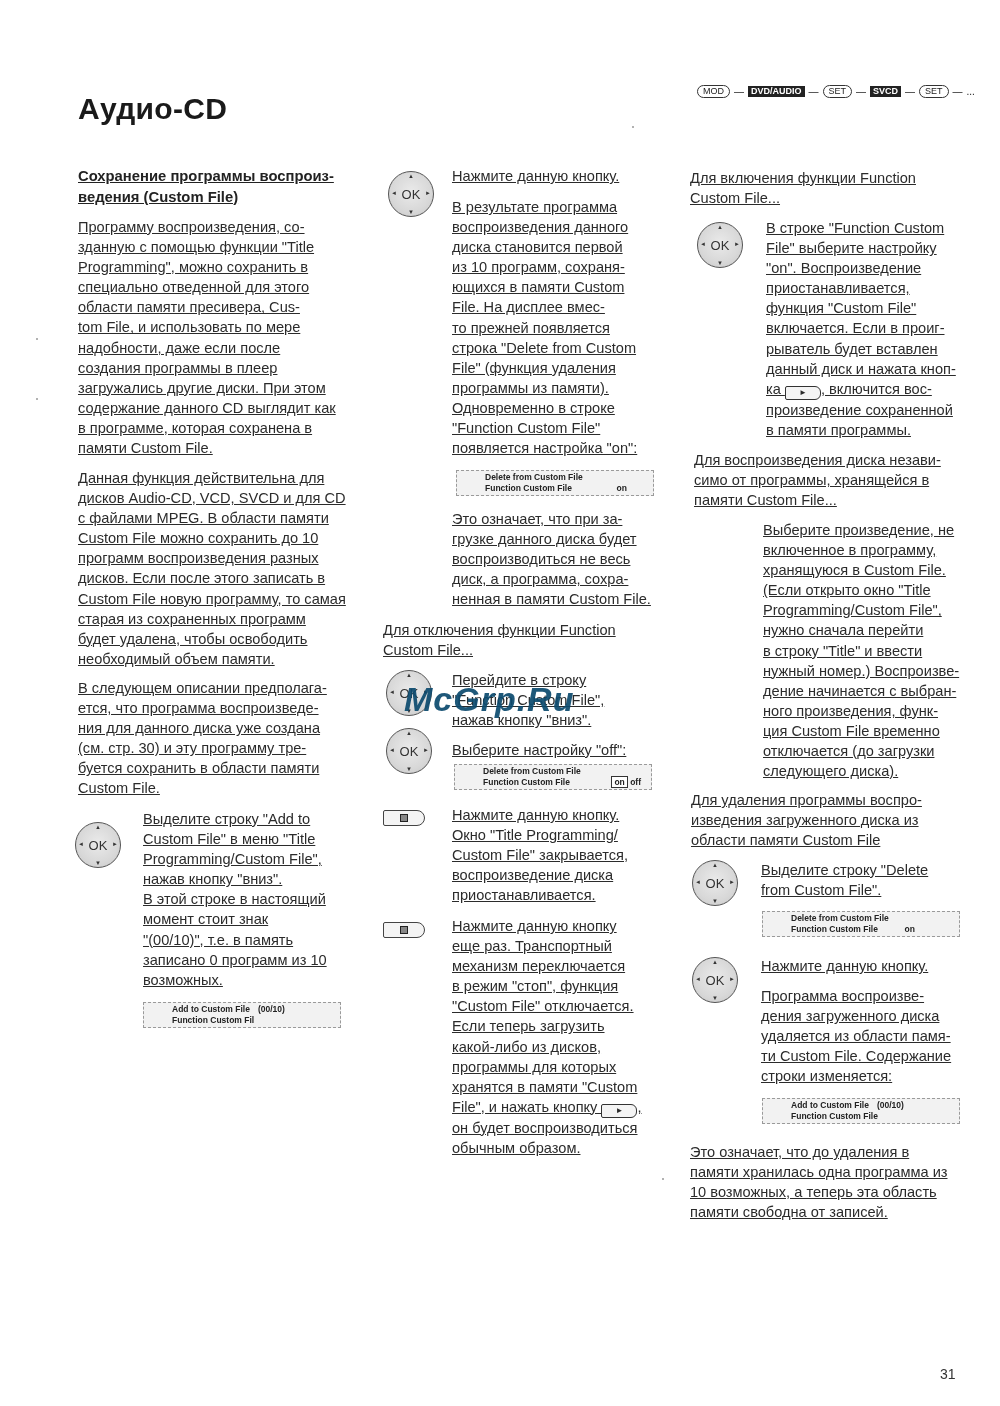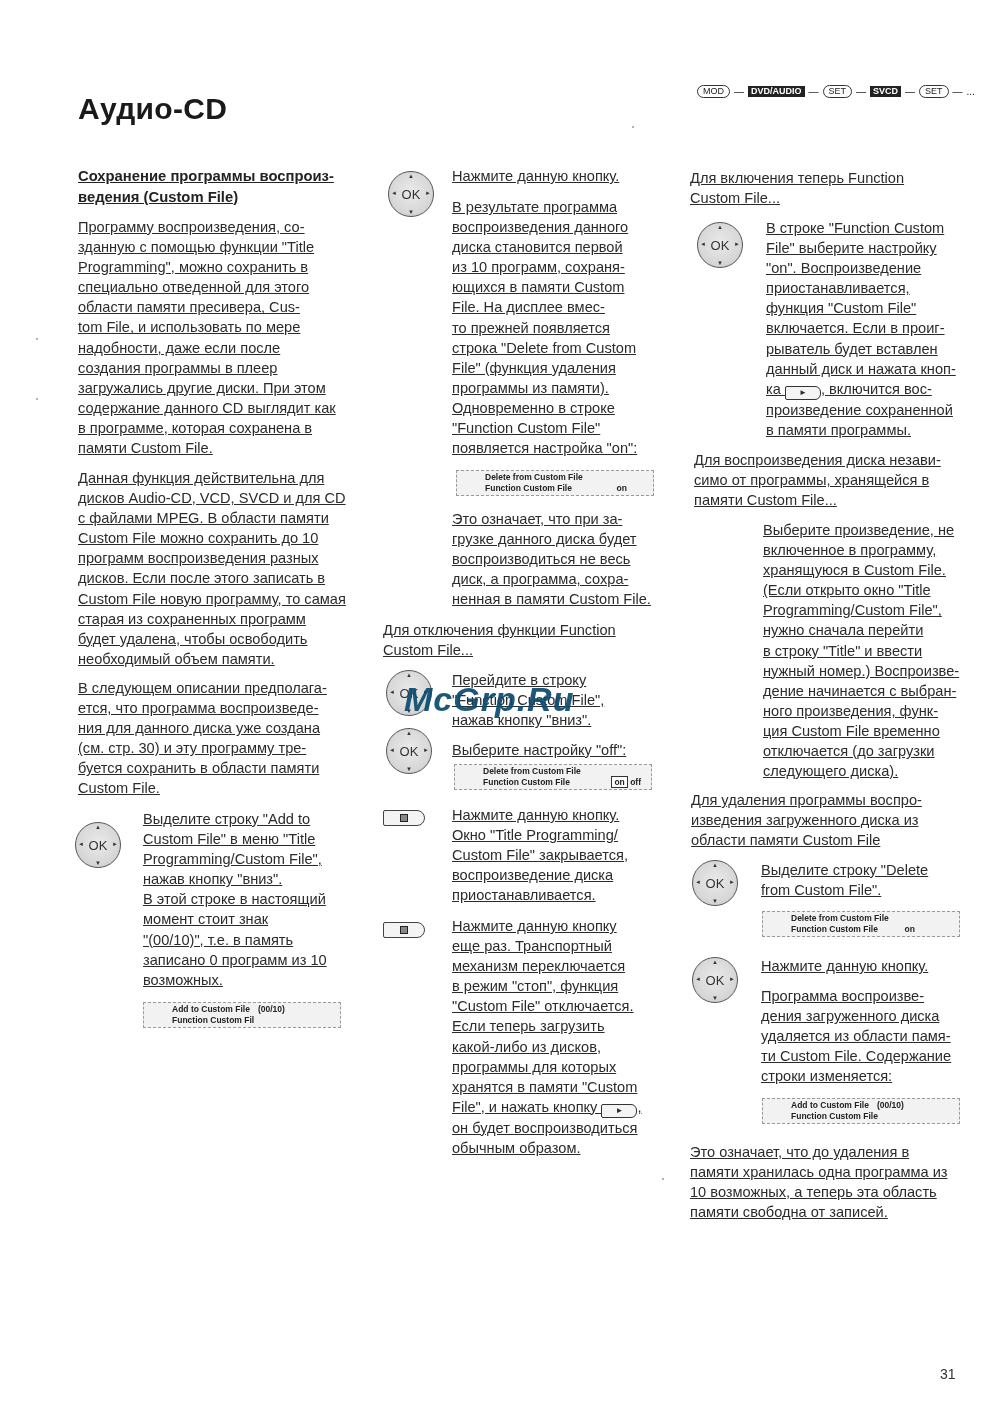--- a/index.html
+++ b/index.html
@@ -202,21 +202,21 @@
 в режим "стоп", функция
 "Custom File" отключается.
 Если теперь загрузить
 какой-либо из дисков,
 программы для которых
 хранятся в памяти "Custom
 File", и нажать кнопку </span><span class="playbtn-inline">►</span><span>,
 он будет воспроизводиться
 обычным образом.</span></div>
 
-<div class="abs col3 txt p" style="top:168px;">Для включения теперь Function
+<div class="abs col3 txt p" style="top:168px;">Для включения функции Function
 Custom File...</div>
 
 <div class="okbtn" style="left:697px; top:222px;">
   <span>OK</span>
   <span class="arr" style="top:1px;left:19px;">▲</span>
     <span class="arr" style="bottom:1px;left:19px;">▼</span>
   <span class="arr" style="left:2px;top:18px;">◄</span>
     <span class="arr" style="right:2px;top:18px;">►</span>
 </div>
 <div class="abs col3b txt p" style="top:218px; left:766px;"><span>В строке "Function Custom

